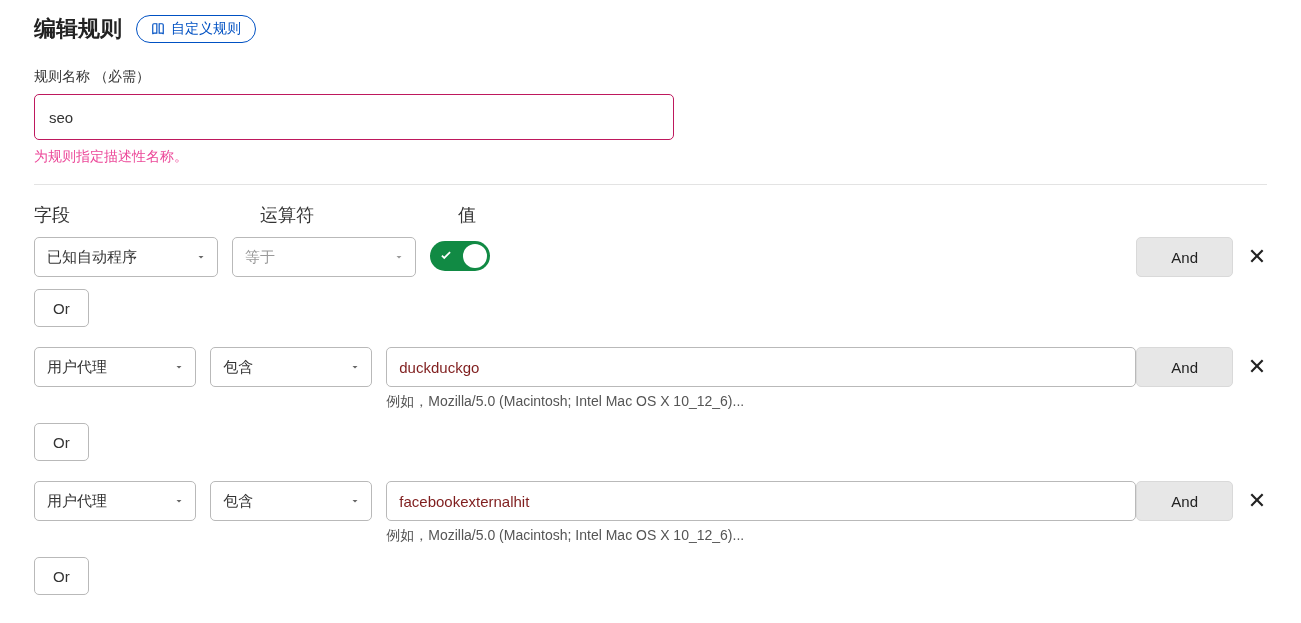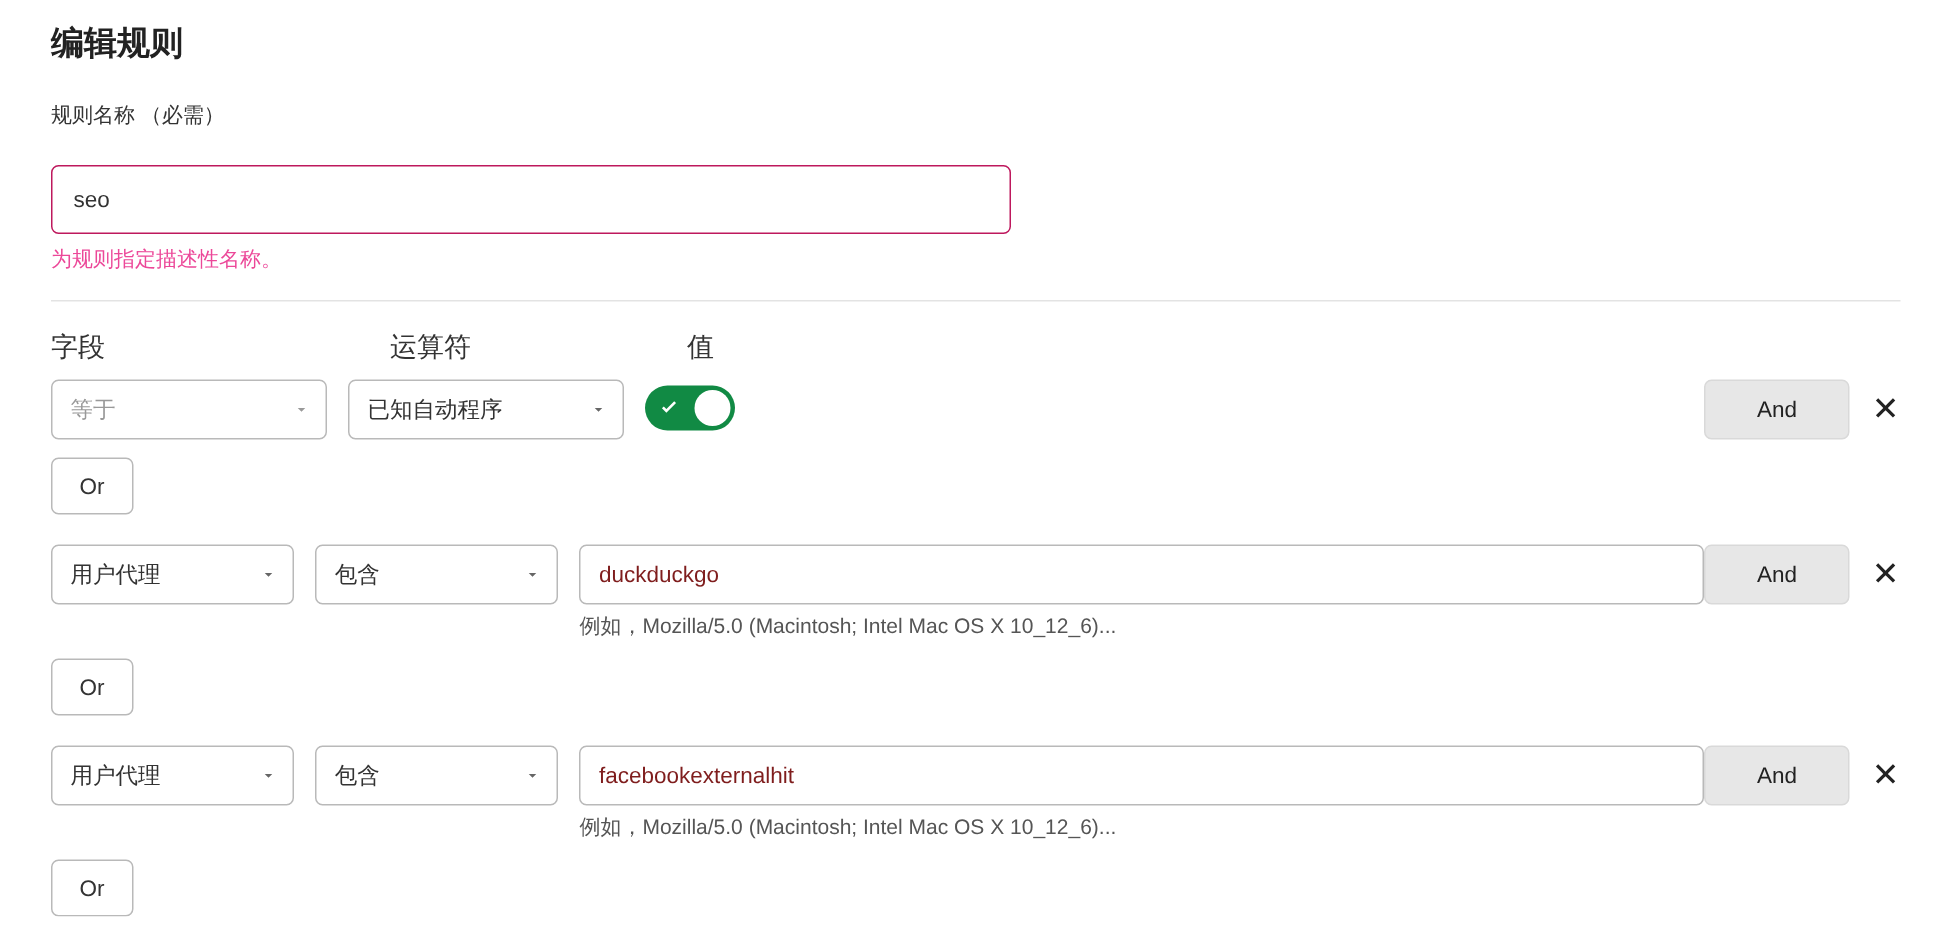--- a/index.html
+++ b/index.html
@@ -35,21 +35,21 @@
     border-radius: 18px;
     padding: 4px 14px;
     font-size: 14px;
     cursor: pointer;
     background: #fff;
   }
   .custom-rule-pill svg { display: block; }
   .field-label {
     font-size: 14px;
     color: #333;
-    margin-bottom: 24px;
+    margin-bottom: 8px;
   }
   .name-input {
     width: 640px;
     height: 46px;
     padding: 10px 14px;
     font-size: 15px;
     border: 1px solid #be185d;
     border-radius: 5px;
     outline: none;
     color: #333;
@@ -191,48 +191,57 @@
   }
   .val-wrap { display: flex; flex-direction: column; }
 </style>
 </head>
 <body>
 
 <div class="page">
 
   <div class="header-row">
     <div class="page-title">编辑规则</div>
+    <div class="custom-rule-pill">
+      <span>
+        <svg width="14" height="14" viewBox="0 0 24 24" fill="none" stroke="#0051c3" stroke-width="2">
+          <path d="M3 5 a2 2 0 0 1 2 -2 h5 v16 h-5 a2 2 0 0 0 -2 2 z"></path>
+          <path d="M21 5 a2 2 0 0 0 -2 -2 h-5 v16 h5 a2 2 0 0 1 2 2 z"></path>
+        </svg>
+      </span>
+      <span>自定义规则</span>
+    </div>
   </div>
 
   <div class="field-label">规则名称 （必需）</div>
   <input class="name-input" type="text" value="seo" style="">
   <div class="name-hint">为规则指定描述性名称。</div>
 
   <hr class="divider">
 
   <div class="cond-header">
     <div class="col-field col-label">字段</div>
     <div class="col-op col-label">运算符</div>
     <div class="col-val col-label">值</div>
   </div>
 
   
   <div class="row">
+    <div class="select">
+      <span>已知自动程序</span>
+      <span class="caret">
+        <svg width="12" height="12" viewBox="0 0 24 24" fill="#666">
+            <path d="M7 10l5 5 5-5z"></path>
+          </svg>
+      </span>
+    </div>
     <div class="select placeholder">
       <span>等于</span>
       <span class="caret">
         <svg width="12" height="12" viewBox="0 0 24 24" fill="#999">
-            <path d="M7 10l5 5 5-5z"></path>
-          </svg>
-      </span>
-    </div>
-    <div class="select">
-      <span>已知自动程序</span>
-      <span class="caret">
-        <svg width="12" height="12" viewBox="0 0 24 24" fill="#666">
             <path d="M7 10l5 5 5-5z"></path>
           </svg>
       </span>
     </div>
     <div class="toggle">
       <span class="check">
         <svg width="14" height="14" viewBox="0 0 24 24" fill="none" stroke="#fff" stroke-width="3">
             <path d="M5 13l4 4 10-10"></path>
           </svg>
       </span>

